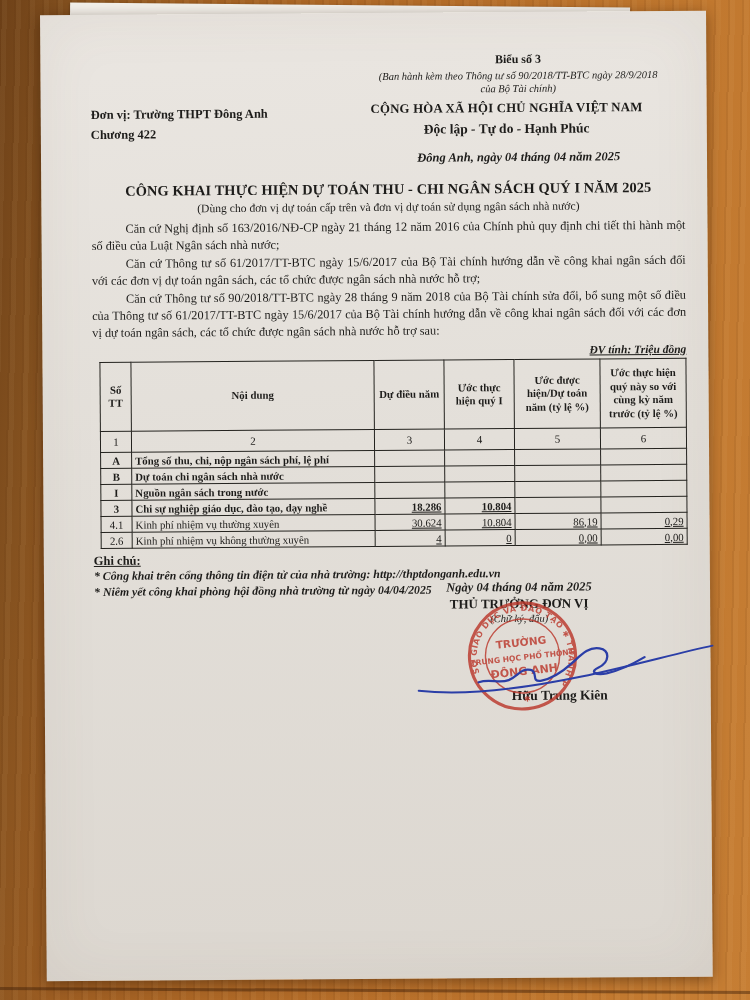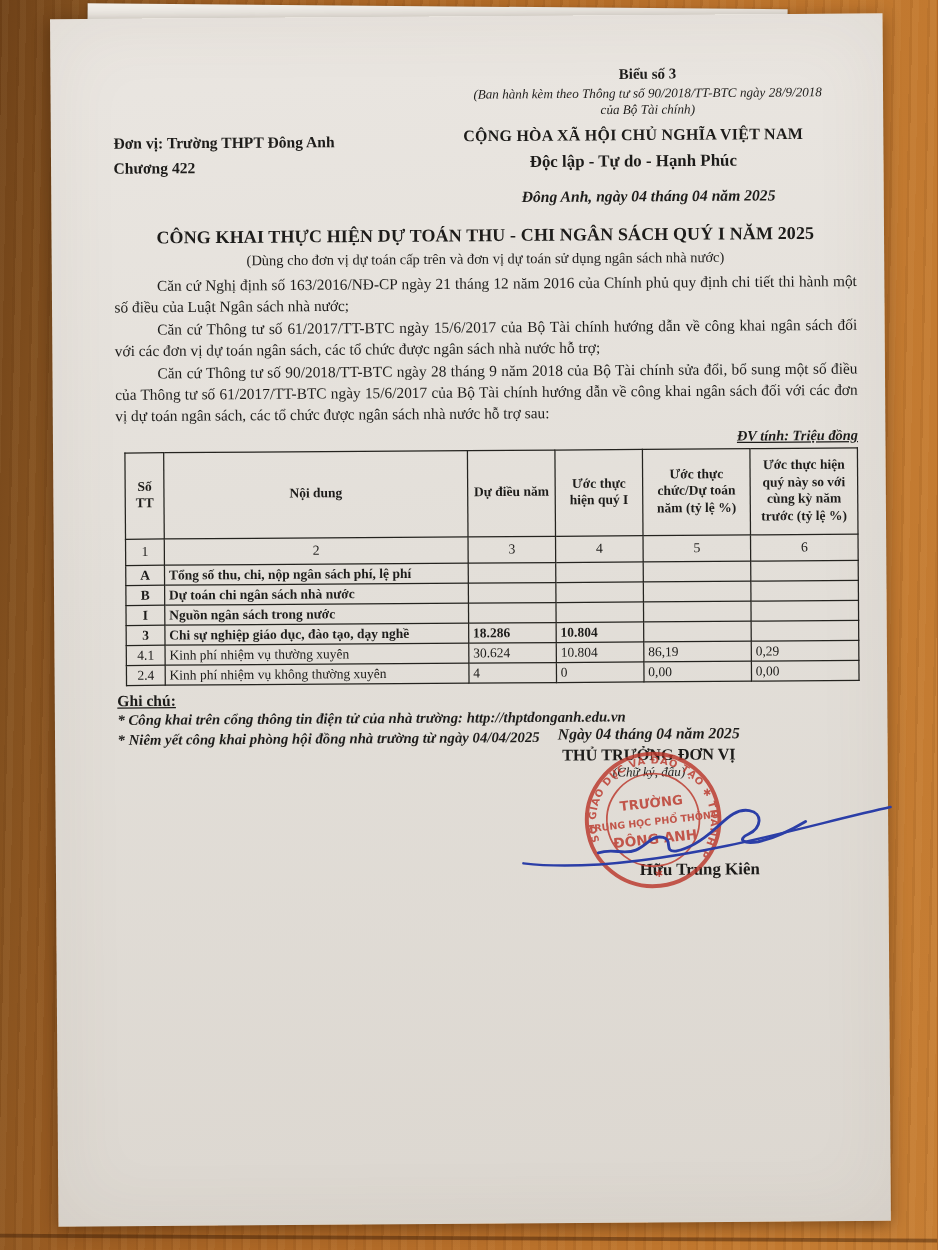--- a/index.html
+++ b/index.html
@@ -48,21 +48,21 @@
 
   .dv-tinh{text-align:right;font-style:italic;font-weight:600;font-size:11.5px;margin-top:5px;text-decoration:underline;}
 
   table.budget{border-collapse:collapse;table-layout:fixed;width:586px;margin:3px 0 0 7px;}
   table.budget td,table.budget th{border:1px solid #24231f;padding:0 3px;font-size:10.8px;overflow:hidden;}
   th.hd{font-weight:bold;font-size:10.6px;text-align:center;vertical-align:middle;line-height:1.25;height:68px;padding:2px 3px;}
   tr.digits td{text-align:center;height:20px;font-size:11px;}
   tr.data td{height:15px;}
   td.c-id{text-align:center;}
   td.c-content{text-align:left;padding-left:5px;}
-  td.c-num{padding-right:4px;}
+  td.c-num{text-align:right;padding-right:4px;text-decoration:underline;}
   tr.bold-row td{font-weight:bold;}
 
   .notes{margin-top:5px;}
   .notes-heading{font-weight:bold;font-size:12.5px;text-decoration:underline;}
   .note-item{font-style:italic;font-weight:600;font-size:11.8px;line-height:1.35;}
 
   .sign-block{position:absolute;top:568px;right:36px;width:310px;text-align:center;}
   .sign-date{font-weight:bold;font-style:italic;font-size:12.5px;}
   .sign-role{font-weight:bold;font-size:13px;margin-top:1px;}
   .sign-note{font-style:italic;font-size:10.5px;margin-top:1px;}
@@ -122,21 +122,21 @@
         <col style="width:70px">
           <col style="width:86px">
           <col style="width:86px">
       </colgroup>
       <tbody>
           <tr>
         <th class="hd">Số TT</th>
         <th class="hd">Nội dung</th>
         <th class="hd">Dự điều năm</th>
         <th class="hd">Ước thực hiện quý I</th>
-        <th class="hd">Ước thực chức/Dự toán năm (tỷ lệ %)</th>
+        <th class="hd">Ước được hiện/Dự toán năm (tỷ lệ %)</th>
         <th class="hd">Ước thực hiện quý này so với cùng kỳ năm trước (tỷ lệ %)</th>
       </tr>
       <tr class="digits">
         <td>1</td>
         <td>2</td>
         <td>3</td>
         <td>4</td>
         <td>5</td>
         <td>6</td>
       </tr>
@@ -174,21 +174,21 @@
       </tr>
       <tr class="data">
         <td class="c-id">4.1</td>
         <td class="c-content">Kinh phí nhiệm vụ thường xuyên</td>
         <td class="c-num">30.624</td>
         <td class="c-num">10.804</td>
         <td class="c-num">86,19</td>
         <td class="c-num">0,29</td>
       </tr>
       <tr class="data">
-        <td class="c-id">2.4</td>
+        <td class="c-id">2.6</td>
         <td class="c-content">Kinh phí nhiệm vụ không thường xuyên</td>
         <td class="c-num">4</td>
         <td class="c-num">0</td>
         <td class="c-num">0,00</td>
         <td class="c-num">0,00</td>
       </tr>
     </tbody>
       </table>
 
     <div class="notes">

